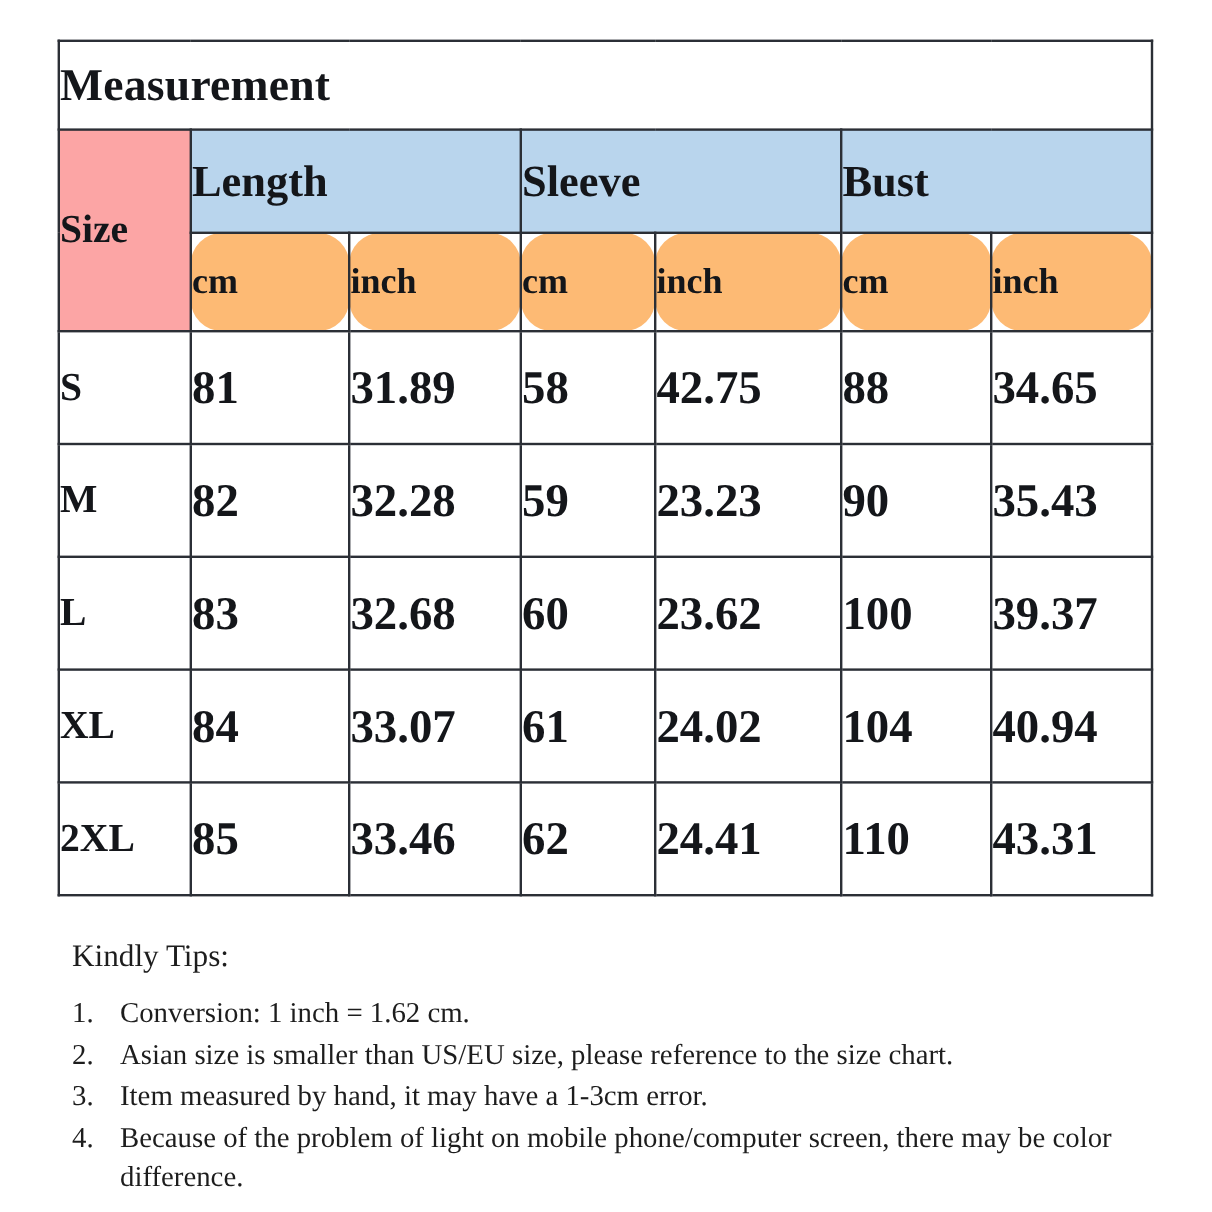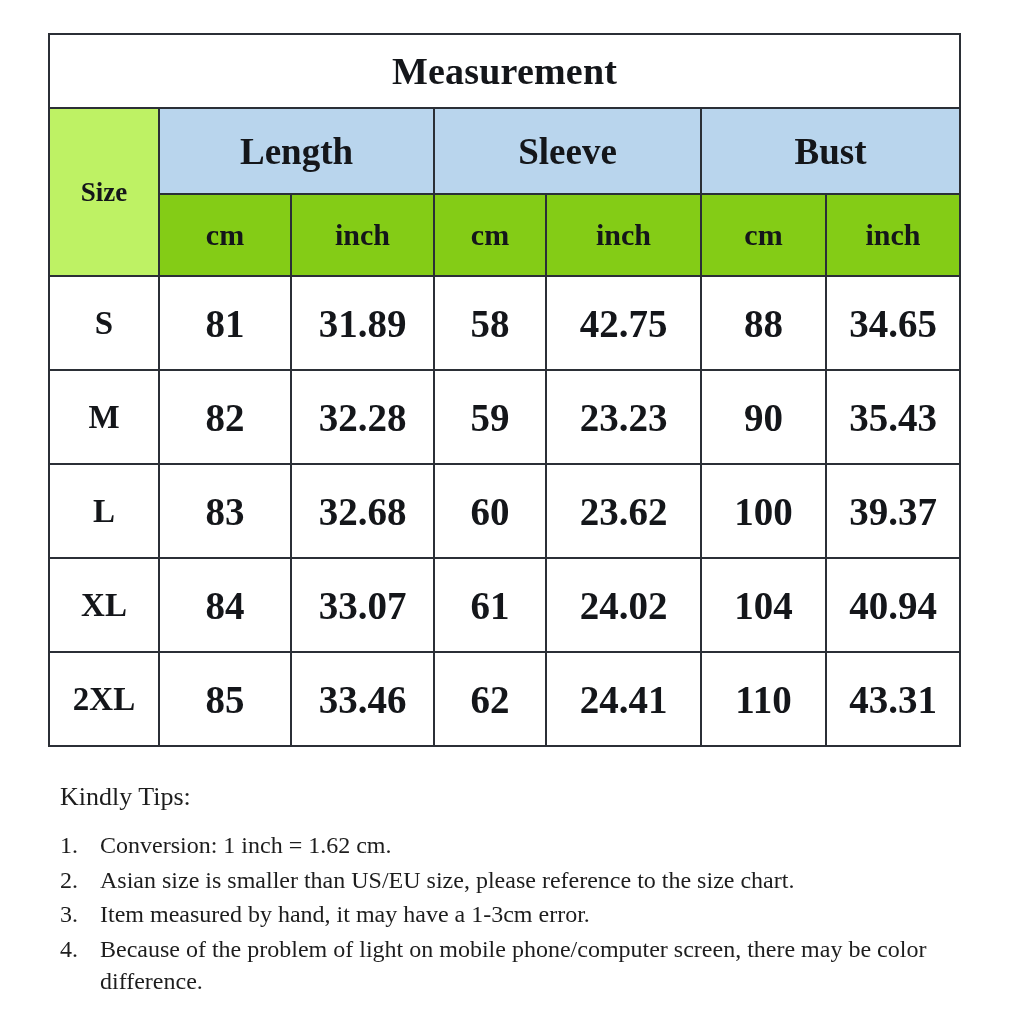--- a/index.html
+++ b/index.html
@@ -27,47 +27,47 @@
     position: absolute;
     left: 48px;
     top: 33px;
     width: 911px;
     border-collapse: collapse;
     table-layout: fixed;
     background: #ffffff;
   }
   .size-table td {
     border: 2px solid #2b2f36;
-    text-align: center;
     vertical-align: middle;
     font-weight: bold;
     color: #14161a;
     padding: 0;
   }
 
   .title-cell {
     height: 72px;
     background: #ffffff;
     font-size: 38px;
     letter-spacing: 0.2px;
   }
 
   .grp-cell {
     height: 84px;
     background: #b9d5ed;
     font-size: 37px;
   }
   .size-cell-head {
-    background: #bef264;
-    font-size: 27px;
+    background: #fca5a5;
+    font-size: 33px;
   }
   .unit-cell {
     height: 80px;
-    background: #84cc16;
+    background: #fdba74;
     font-size: 30px;
+    border-radius: 26px;
   }
 
   .data-cell {
     height: 92px;
     background: #ffffff;
     font-size: 39px;
   }
   .size-label {
     font-size: 33px;
   }

